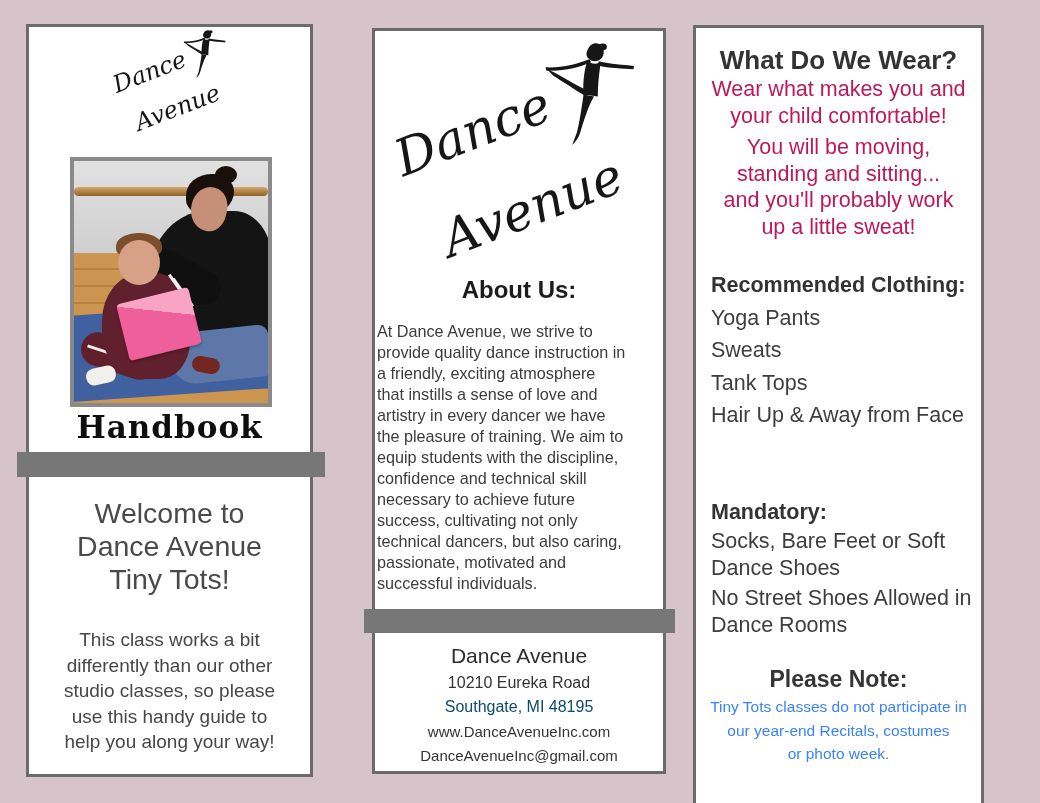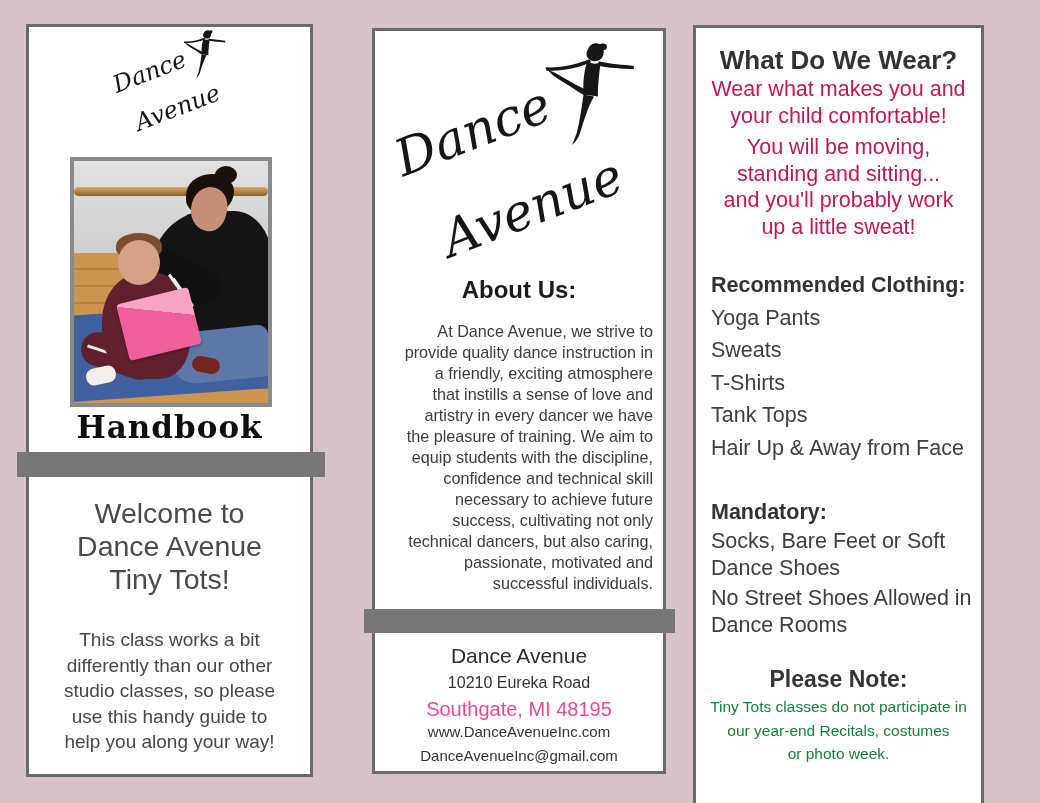--- a/index.html
+++ b/index.html
@@ -56,45 +56,45 @@
   .ph-child-hair{left:42px;top:72px;width:46px;height:26px;background:#7d4e2c;border-radius:50% 50% 40% 40%;}
   .ph-child-head{left:44px;top:79px;width:42px;height:45px;background:#d6a186;border-radius:50%;}
   .ph-block{left:48px;top:134px;width:74px;height:58px;border-radius:4px;transform:rotate(-14deg);
             background:linear-gradient(200deg,#f9a4c4 0 34%,#ee5f9c 34%);box-shadow:0 2px 3px rgba(0,0,0,.25);}
   .ph-sock{left:12px;top:206px;width:30px;height:17px;background:#f2f0ea;border-radius:8px;transform:rotate(-12deg);}
   .ph-shoe{left:118px;top:196px;width:28px;height:16px;background:#73271f;border-radius:8px;transform:rotate(10deg);}
 
   
   .logo-large{left:50%;transform:translateX(-50%);top:10px;width:272px;height:227px;}
   .about-head{top:245px;font-size:24px;font-weight:bold;color:#1c1c1c;}
-  .about-text{top:290px;left:2px;right:10px;text-align:right;font-size:16.2px;line-height:21px;
+  .about-text{top:290px;left:2px;right:10px;text-align:left;font-size:16.2px;line-height:21px;
               color:#3c3c3c;white-space:pre-line;}
   .c-name {top:613px;font-size:21px;color:#2e2e2e;}
   .c-addr1{top:643px;font-size:16px;color:#333333;}
-  .c-addr2{top:667px;font-size:20px;color:#ec4899;}
+  .c-addr2{top:667px;font-size:16px;color:#0c4a6e;}
   .c-web  {top:692px;font-size:15px;color:#333333;}
   .c-mail {top:716px;font-size:15px;color:#333333;}
 
   .logo-script{font-family:"DejaVu Serif","Liberation Serif",serif;font-style:italic;fill:#161616;}
   .dancer{fill:#161616;}
 
   
   .r-head{top:17px;font-size:26px;font-weight:bold;color:#333333;}
   .r-para{font-size:21.5px;line-height:26.5px;color:#be185d;white-space:pre-line;}
   .r-para1{top:48px;}
   .r-para2{top:106px;}
   .r-subhead{left:15px;font-size:21.5px;font-weight:bold;color:#333333;}
   .rec-head{top:245px;}
   .rec-list{left:15px;top:274px;font-size:21.5px;line-height:32.4px;color:#3e3e3e;}
   .mand-head{top:472px;}
   .m-item{left:15px;font-size:21.5px;line-height:27px;color:#3e3e3e;white-space:pre-line;}
   .m-item1{top:500px;}
   .m-item2{top:557px;}
   .note-head{top:638px;font-size:23px;font-weight:bold;color:#353535;}
-  .note-text{top:667px;font-size:15.5px;line-height:23.5px;color:#15803d;white-space:pre-line;}
+  .note-text{top:667px;font-size:15.5px;line-height:23.5px;color:#3b82f6;white-space:pre-line;}
 </style>
 </head>
 <body>
 
 <svg width="0" height="0" style="position:absolute" aria-hidden="true">
   <defs>
     <g id="dancer-shape">
       <path d="M49,8 C51,2 59,0 63,5 C66,8 66,14 63,18 C59,22 52,22 49,18 C46,15 47,11 49,8 Z"></path>
       <ellipse cx="64" cy="6" rx="4.5" ry="3.5"></ellipse>
       <path d="M48,20 C45,30 43,42 44,56 L59,58 C59,44 61,30 62,22 C57,25 52,24 48,20 Z"></path>
@@ -194,21 +194,20 @@
     <div class="abs center r-para r-para2">You will be moving,
 standing and sitting...
 and you'll probably work
 up a little sweat!</div>
 
     <div class="abs r-subhead rec-head">Recommended Clothing:</div>
 
     <div class="abs rec-list">
       <div>Yoga Pants</div>
       <div>Sweats</div>
-      <div>T-Shirts</div>
       <div>Tank Tops</div>
       <div>Hair Up &amp; Away from Face</div>
     </div>
 
     <div class="abs r-subhead mand-head">Mandatory:</div>
 
     <div class="abs m-item m-item1">Socks, Bare Feet or Soft
 Dance Shoes</div>
     <div class="abs m-item m-item2">No Street Shoes Allowed in
 Dance Rooms</div>

